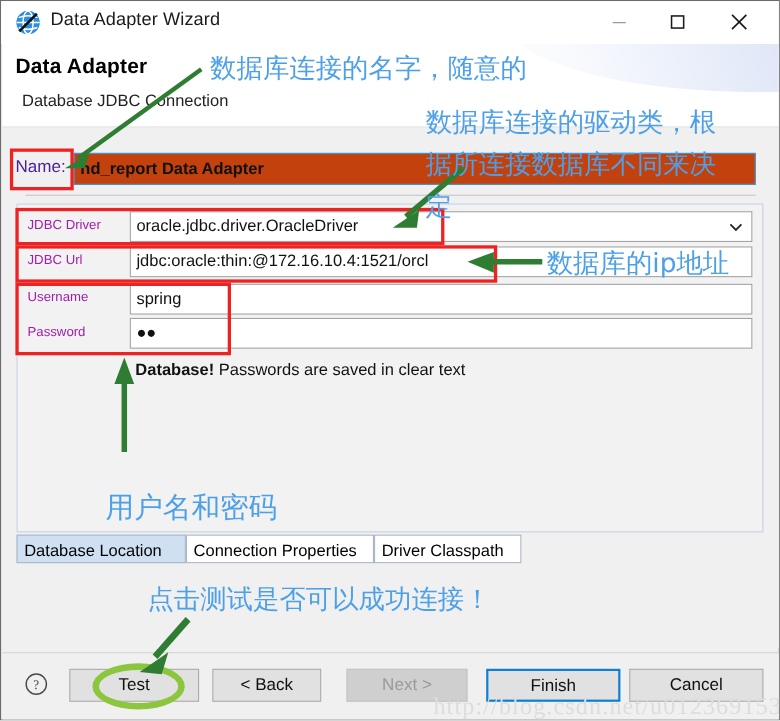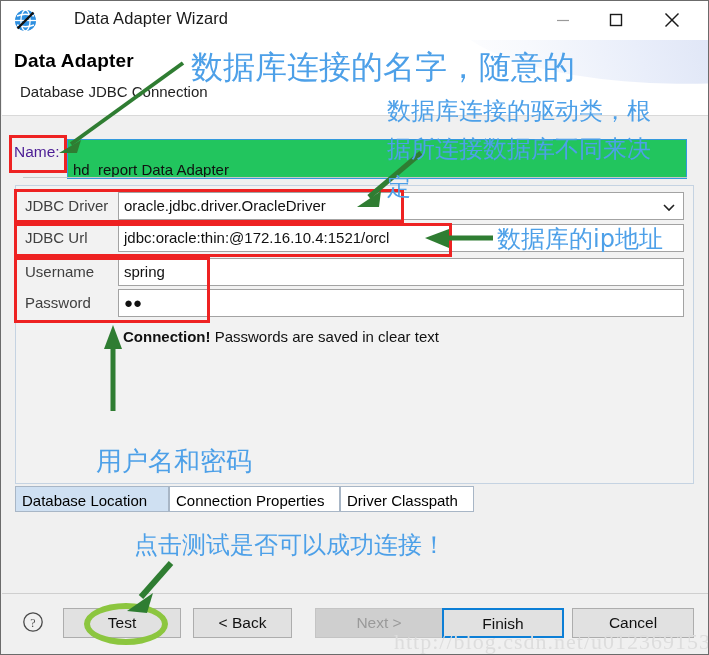--- a/index.html
+++ b/index.html
@@ -34,21 +34,20 @@
     left: 13px; top: 8px;
     width: 23px; height: 23px;
   }
   .title-text {
     position: absolute;
     left: 45px; top: 8px;
     font-size: 16.5px;
     color: #1a1a1a;
     letter-spacing: 0.1px;
     white-space: nowrap;
-    margin-left: 28px;
   }
   .win-btn {
     position: absolute;
     top: 0;
     width: 46px;
     height: 38px;
   }
   .win-btn svg { position: absolute; left: 50%; top: 50%; transform: translate(-50%,-50%); }
   .wb-min { left: 539px; }
   .wb-max { left: 592px; }
@@ -106,51 +105,52 @@
   .name-label {
     position: absolute;
     left: 13px; top: 142px;
     font-size: 15.5px;
     color: #4c1d95;
   }
   .name-input {
     position: absolute;
     left: 66px; top: 138px;
     width: 620px; height: 29px;
-    background: #22c55e;
+    background: #c2410c;
     border: 1px solid #3399dd;
     box-sizing: border-box;
     font-size: 15px;
     color: #111;
-    padding: 19px 5px;
+    padding: 3px 5px;
     line-height: 22px;
     white-space: nowrap;
     overflow: hidden;
+    font-weight: bold;
   }
   .name-underline {
     position: absolute;
     left: 22px; top: 176px;
     width: 664px; height: 1px;
     background: #c8c8c8;
   }
 
   
   .groupbox {
     position: absolute;
     left: 14px; top: 184px;
     width: 679px; height: 299px;
     background: #f2f2f2;
     border: 1px solid #c5d3e2;
     box-sizing: border-box;
   }
   .flabel {
     position: absolute;
     left: 14px;
-    font-size: 15px;
-    color: #404040;
+    font-size: 12px;
+    color: #a21caf;
     white-space: nowrap;
   }
   .finput {
     position: absolute;
     background: #ffffff;
     border: 1px solid #a3a3a3;
     box-sizing: border-box;
     font-size: 15px;
     color: #111;
     padding: 2px 5px;
@@ -235,21 +235,21 @@
     background: #e1e1e1;
     border: 2px solid #0d7fd6;
   }
   .btn.disabled {
     color: #9a9a9a;
     background: #cfcfcf;
     border-color: #c4c4c4;
   }
   .btn-test   { left: 62px;  width: 118px; }
   .btn-back   { left: 192px; width: 99px; }
-  .btn-next   { left: 314px; width: 128px; }
+  .btn-next   { left: 314px; width: 110px; }
   .btn-finish { left: 441px; width: 122px; }
   .btn-cancel { left: 571px; width: 122px; }
 
   
   .anno {
     position: absolute;
     color: #4da0e8;
     font-family: "DejaVu Sans", "Liberation Sans", sans-serif;
     white-space: nowrap;
     pointer-events: none;
@@ -347,21 +347,21 @@
   <span class="flabel" style="left:24px; top:228px;">JDBC Url</span>
   <div class="finput" style="left:117px; top:223px; width:566px;">jdbc:oracle:thin:@172.16.10.4:1521/orcl</div>
 
   <span class="flabel" style="left:24px; top:262px;">Username</span>
   <div class="finput" style="left:117px; top:257px; width:566px;">spring</div>
 
   <span class="flabel" style="left:24px; top:293px;">Password</span>
   <div class="finput" style="left:117px; top:288px; width:566px;">●●</div>
 
   <div class="attention">
-    <b>Connection!</b><span> Passwords are saved in clear text</span>
+    <b>Database!</b><span> Passwords are saved in clear text</span>
   </div>
 
   <div class="tabstrip">
     <div class="tab selected" style="left:0px; width:154px;">Database Location</div>
     <div class="tab" style="left:325px; width:134px;">Driver Classpath</div>
     <div class="tab" style="left:154px; width:171px;">Connection Properties</div>
   </div>
 
   <div class="footer-sep"></div>
   <div class="footer"></div>
@@ -406,21 +406,21 @@
       <line x1="112" y1="410" x2="112" y2="342" stroke="#2f7d32" stroke-width="5"></line>
       <polygon points="112,324 103,348 121,348" fill="#2f7d32"></polygon>
     </g>
 
     <g>
       <line x1="170" y1="562" x2="140" y2="596" stroke="#2f7d32" stroke-width="6"></line>
       <polygon points="126,610 152,592 146,612" fill="#2f7d32"></polygon>
     </g>
   </svg>
 
-  <span class="anno" style="left:190px; top:45px; font-size:32px;">数据库连接的名字，随意的</span>
+  <span class="anno" style="left:190px; top:45px; font-size:24px;">数据库连接的名字，随意的</span>
 
   <span class="anno" style="left:386px; top:94px; font-size:24px;">数据库连接的驱动类，根</span>
   <span class="anno" style="left:386px; top:132px; font-size:24px;">据所连接数据库不同来决</span>
   <span class="anno" style="left:386px; top:170px; font-size:24px;">定</span>
 
   <span class="anno" style="left:496px; top:222px; font-size:24px;">数据库的ip地址</span>
 
   <span class="anno" style="left:95px; top:403px; font-size:26px;margin-top:40px;">用户名和密码</span>
 
   <span class="anno" style="left:133px; top:528px; font-size:24px;">点击测试是否可以成功连接！</span>

